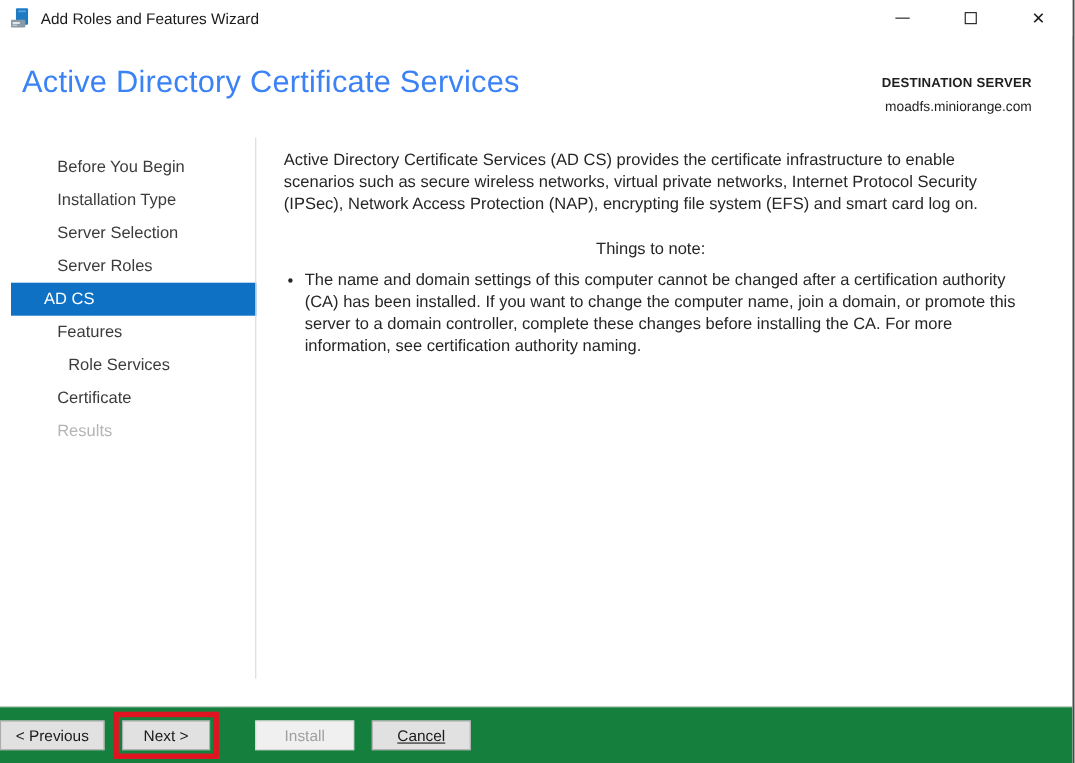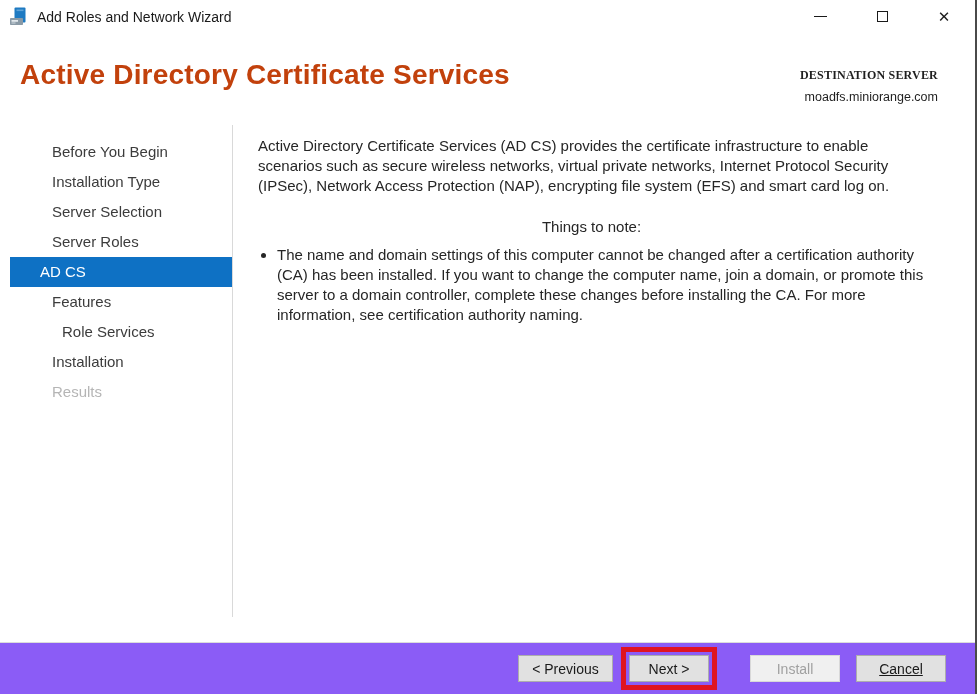--- a/index.html
+++ b/index.html
@@ -34,26 +34,26 @@
 
   
   .header {
     height: 92px;
     display: flex;
     justify-content: space-between;
     padding: 26px 37px 0 20px;
   }
   .page-title {
     font-size: 28px;
-    font-weight: 700;
+    font-weight: 400;
     letter-spacing: 0.2px;
-    color: #c2410c;
+    color: #3b82f6;
   }
   .destination { text-align: right; margin-top: 9px; line-height: 1.3; }
-  .destination-label { font-size: 12px; font-weight: 700; color: #1f1f1f; letter-spacing: 0.2px; font-family: Liberation Serif, serif; }
+  .destination-label { font-size: 12px; font-weight: 700; color: #1f1f1f; letter-spacing: 0.2px; }
   .destination-server { font-size: 12.5px; color: #1f1f1f; margin-top: 5px; }
 
   
   .main { display: flex; height: 517px; position: relative; }
   .sidebar { width: 233px; flex: 0 0 auto; padding-top: 12px; position: relative; }
   .sidebar::after {
     content: ""; position: absolute; right: 0; top: 0; bottom: 25px;
     width: 1px; background: #d9d9d9;
   }
   .nav-item {
@@ -77,25 +77,24 @@
     font-size: 15px; color: #262626; line-height: 20px;
   }
   .intro { margin: 0 0 21px 0; }
   .note-heading { margin: 0 0 8px 0; text-align: center; }
   .note-list { margin: 0; padding-left: 19px; list-style: disc; }
   .note-list li { line-height: 20px; }
 
   
   .footer {
     height: 52px;
-    background: #8b5cf6;
+    background: #15803d;
     border-top: 1px solid #dcdcdc;
     display: flex;
     align-items: center;
-    justify-content: flex-end;
     padding-right: 29px;
   }
   .btn {
     height: 27px;
     background: #e1e1e1;
     border: 1px solid #adadad;
     font-family: "Liberation Sans", sans-serif;
     font-size: 14px;
     color: #1a1a1a;
     cursor: pointer;
@@ -124,21 +123,21 @@
 <div class="window">
 
   <div class="titlebar">
     <svg class="app-icon" viewBox="0 0 20 20">
       <rect x="5.5" y="0.5" width="11" height="15" rx="1" fill="#1e7ac2"></rect>
       <rect x="7.5" y="2.5" width="7" height="1.6" fill="#5ea3d8"></rect>
       <rect x="1" y="11" width="13" height="7" rx="0.8" fill="#8a9aa6"></rect>
       <rect x="2.5" y="13" width="6.5" height="1.8" fill="#e2e8ec"></rect>
       <rect x="2.5" y="15.4" width="4" height="1.2" fill="#c6cfd6"></rect>
     </svg>
-    <span class="titlebar-title">Add Roles and Network Wizard</span>
+    <span class="titlebar-title">Add Roles and Features Wizard</span>
     <div class="titlebar-controls">
       <div class="ctrl">
           <span class="glyph-min"></span>
         </div>
       <div class="ctrl">
           <span class="glyph-max"></span>
         </div>
       <div class="ctrl">
           <span>✕</span>
         </div>
@@ -156,21 +155,21 @@
   <div class="main">
 
     <div class="sidebar">
       <div class="nav-item">Before You Begin</div>
       <div class="nav-item">Installation Type</div>
       <div class="nav-item">Server Selection</div>
       <div class="nav-item">Server Roles</div>
       <div class="nav-item selected">AD CS</div>
       <div class="nav-item">Features</div>
       <div class="nav-item child">Role Services</div>
-      <div class="nav-item">Installation</div>
+      <div class="nav-item">Certificate</div>
       <div class="nav-item disabled">Results</div>
     </div>
 
     <div class="content">
       <p class="intro">Active Directory Certificate Services (AD CS) provides the certificate infrastructure to enable scenarios such as secure wireless networks, virtual private networks, Internet Protocol Security (IPSec), Network Access Protection (NAP), encrypting file system (EFS) and smart card log on.</p>
       <p class="note-heading">Things to note:</p>
       <ul class="note-list">
         <li>The name and domain settings of this computer cannot be changed after a certification authority (CA) has been installed. If you want to change the computer name, join a domain, or promote this server to a domain controller, complete these changes before installing the CA. For more information, see certification authority naming.</li>
       </ul>
     </div>

